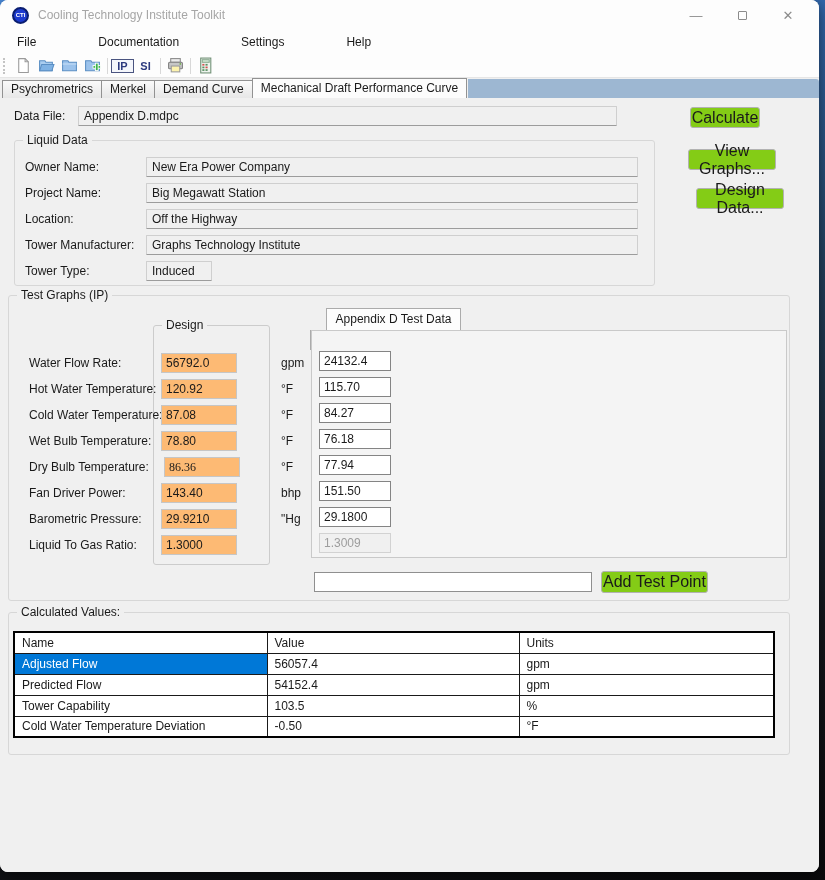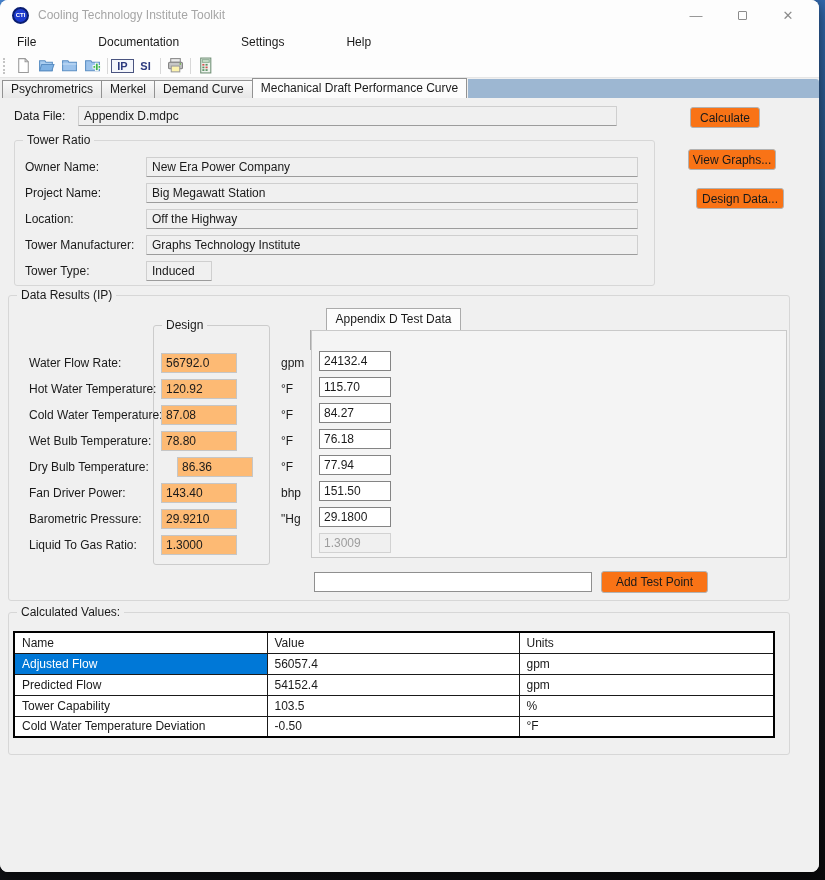--- a/index.html
+++ b/index.html
@@ -38,22 +38,22 @@
   .tab { height:18px; line-height:17px; padding:0 8px; background:linear-gradient(#fafafa,#e7e7e7);
     border:1px solid #929292; border-bottom:none; margin-left:-1px; color:#1a1a1a; white-space:nowrap; }
   .tab:first-child { margin-left:2px; }
   .tab.active { height:20px; line-height:19px; background:#fcfcfc; position:relative; z-index:2; }
   .tab-filler { flex:1; height:19px; background:#9db7d2; border-top-right-radius:3px; margin-left:1px; }
   
   .content { position:absolute; left:0; top:98px; width:100%; height:774px; background:#f0f0f0; }
   .lbl { position:absolute; height:20px; line-height:20px; white-space:nowrap; }
   .field { position:absolute; height:20px; line-height:18px; padding:0 5px; background:#f0f0f0;
     border:1px solid #cfcfcf; border-bottom-color:#9c9c9c; border-radius:1px; white-space:nowrap; overflow:hidden; }
-  .btn { position:absolute; background:#f97316; border:1px solid #b2b2b2; border-radius:3px;
-    text-align:center; color:#1a1a1a; font-size:12px; display:flex; align-items:center; justify-content:center; }
+  .btn { position:absolute; background:#84cc16; border:1px solid #b2b2b2; border-radius:3px;
+    text-align:center; color:#1a1a1a; font-size:16px; display:flex; align-items:center; justify-content:center; }
   .groupbox { position:absolute; border:1px solid #d7d7d7; border-radius:3px; }
   .gb-title { position:absolute; top:-8px; left:8px; background:#f0f0f0; padding:0 4px; line-height:14px; white-space:nowrap; }
   
   .design-field { position:absolute; width:76px; height:20px; line-height:18px; padding:0 4px;
     background:#fdba74; border:1px solid #c6c6c6; }
   .unit { position:absolute; height:20px; line-height:20px; }
   .inner-tabs { position:absolute; display:flex; align-items:flex-end; height:22px;flex-direction:column; }
   .itab { height:20px; line-height:19px; padding:0 9px; background:#f0f0f0; border:1px solid #ababab; border-bottom:1px solid #ababab; margin-left:-1px; white-space:nowrap; }
   .itab.active { height:22px; line-height:21px; background:#fdfdfd; border-bottom:none; z-index:2; position:relative; }
   .inner-panel { position:absolute; background:#f4f4f4; border:1px solid #c9c9c9; }
@@ -157,40 +157,40 @@
       <div class="tab-filler"></div>
     </div>
 
   <div class="content">
 
     <div class="lbl" style="left:14px; top:8px;">Data File:</div>
     <div class="field" style="left:78px; top:8px; width:539px;">Appendix D.mdpc</div>
     <div class="btn" style="left:690px; top:9px; width:70px; height:21px;">Calculate</div>
 
     <div class="groupbox" style="left:14px; top:42px; width:641px; height:146px;">
-      <span class="gb-title">Tower Ratio</span>
+      <span class="gb-title">Liquid Data</span>
       <div id="tower-rows">
           <div class="lbl" style="left:10px; top:16px;">Owner Name:</div>
           <div class="field" style="left:131px; top:16px; width:492px;">New Era Power Company</div>
           <div class="lbl" style="left:10px; top:42px;">Project Name:</div>
           <div class="field" style="left:131px; top:42px; width:492px;">Big Megawatt Station</div>
           <div class="lbl" style="left:10px; top:68px;">Location:</div>
           <div class="field" style="left:131px; top:68px; width:492px;">Off the Highway</div>
           <div class="lbl" style="left:10px; top:94px;">Tower Manufacturer:</div>
           <div class="field" style="left:131px; top:94px; width:492px;">Graphs Technology Institute</div>
           <div class="lbl" style="left:10px; top:120px;">Tower Type:</div>
           <div class="field" style="left:131px; top:120px; width:66px;">Induced</div>
         </div>
     </div>
 
     <div class="btn" style="left:688px; top:51px; width:88px; height:21px;">View Graphs...</div>
     <div class="btn" style="left:696px; top:83px; width:88px; height:21px;margin-top:7px;">Design Data...</div>
 
     <div class="groupbox" style="left:8px; top:197px; width:782px; height:306px;" id="test-results">
-      <span class="gb-title">Data Results (IP)</span>
+      <span class="gb-title">Test Graphs (IP)</span>
 
       <div class="groupbox" style="left:144px; top:29px; width:117px; height:240px; border-color:#cccccc;">
         <span class="gb-title">Design</span>
       </div>
 
       <div class="inner-tabs" style="left:302px; top:12px;" id="inner-tabs">
           <div class="itab active">Appendix D Test Data</div>
           <div class="itab">Appendix D Design Data</div>
         </div>
       <div class="inner-panel" style="left:302px; top:34px; width:476px; height:228px;"></div>
@@ -207,21 +207,21 @@
         <div class="test-field" style="left:310px; top:81px;">115.70</div>
         <div class="lbl" style="left:20px; top:109px;">Cold Water Temperature:</div>
         <div class="design-field" style="left:152px; top:109px;">87.08</div>
         <div class="unit" style="left:272px; top:109px;">°F</div>
         <div class="test-field" style="left:310px; top:107px;">84.27</div>
         <div class="lbl" style="left:20px; top:135px;">Wet Bulb Temperature:</div>
         <div class="design-field" style="left:152px; top:135px;">78.80</div>
         <div class="unit" style="left:272px; top:135px;">°F</div>
         <div class="test-field" style="left:310px; top:133px;">76.18</div>
         <div class="lbl" style="left:20px; top:161px;">Dry Bulb Temperature:</div>
-        <div class="design-field" style="left:168px; top:161px;">86.36</div>
+        <div class="design-field" style="left:155px; top:161px;font-family:Liberation Serif, serif;">86.36</div>
         <div class="unit" style="left:272px; top:161px;">°F</div>
         <div class="test-field" style="left:310px; top:159px;">77.94</div>
         <div class="lbl" style="left:20px; top:187px;">Fan Driver Power:</div>
         <div class="design-field" style="left:152px; top:187px;">143.40</div>
         <div class="unit" style="left:272px; top:187px;">bhp</div>
         <div class="test-field" style="left:310px; top:185px;">151.50</div>
         <div class="lbl" style="left:20px; top:213px;">Barometric Pressure:</div>
         <div class="design-field" style="left:152px; top:213px;">29.9210</div>
         <div class="unit" style="left:272px; top:213px;">"Hg</div>
         <div class="test-field" style="left:310px; top:211px;">29.1800</div>

